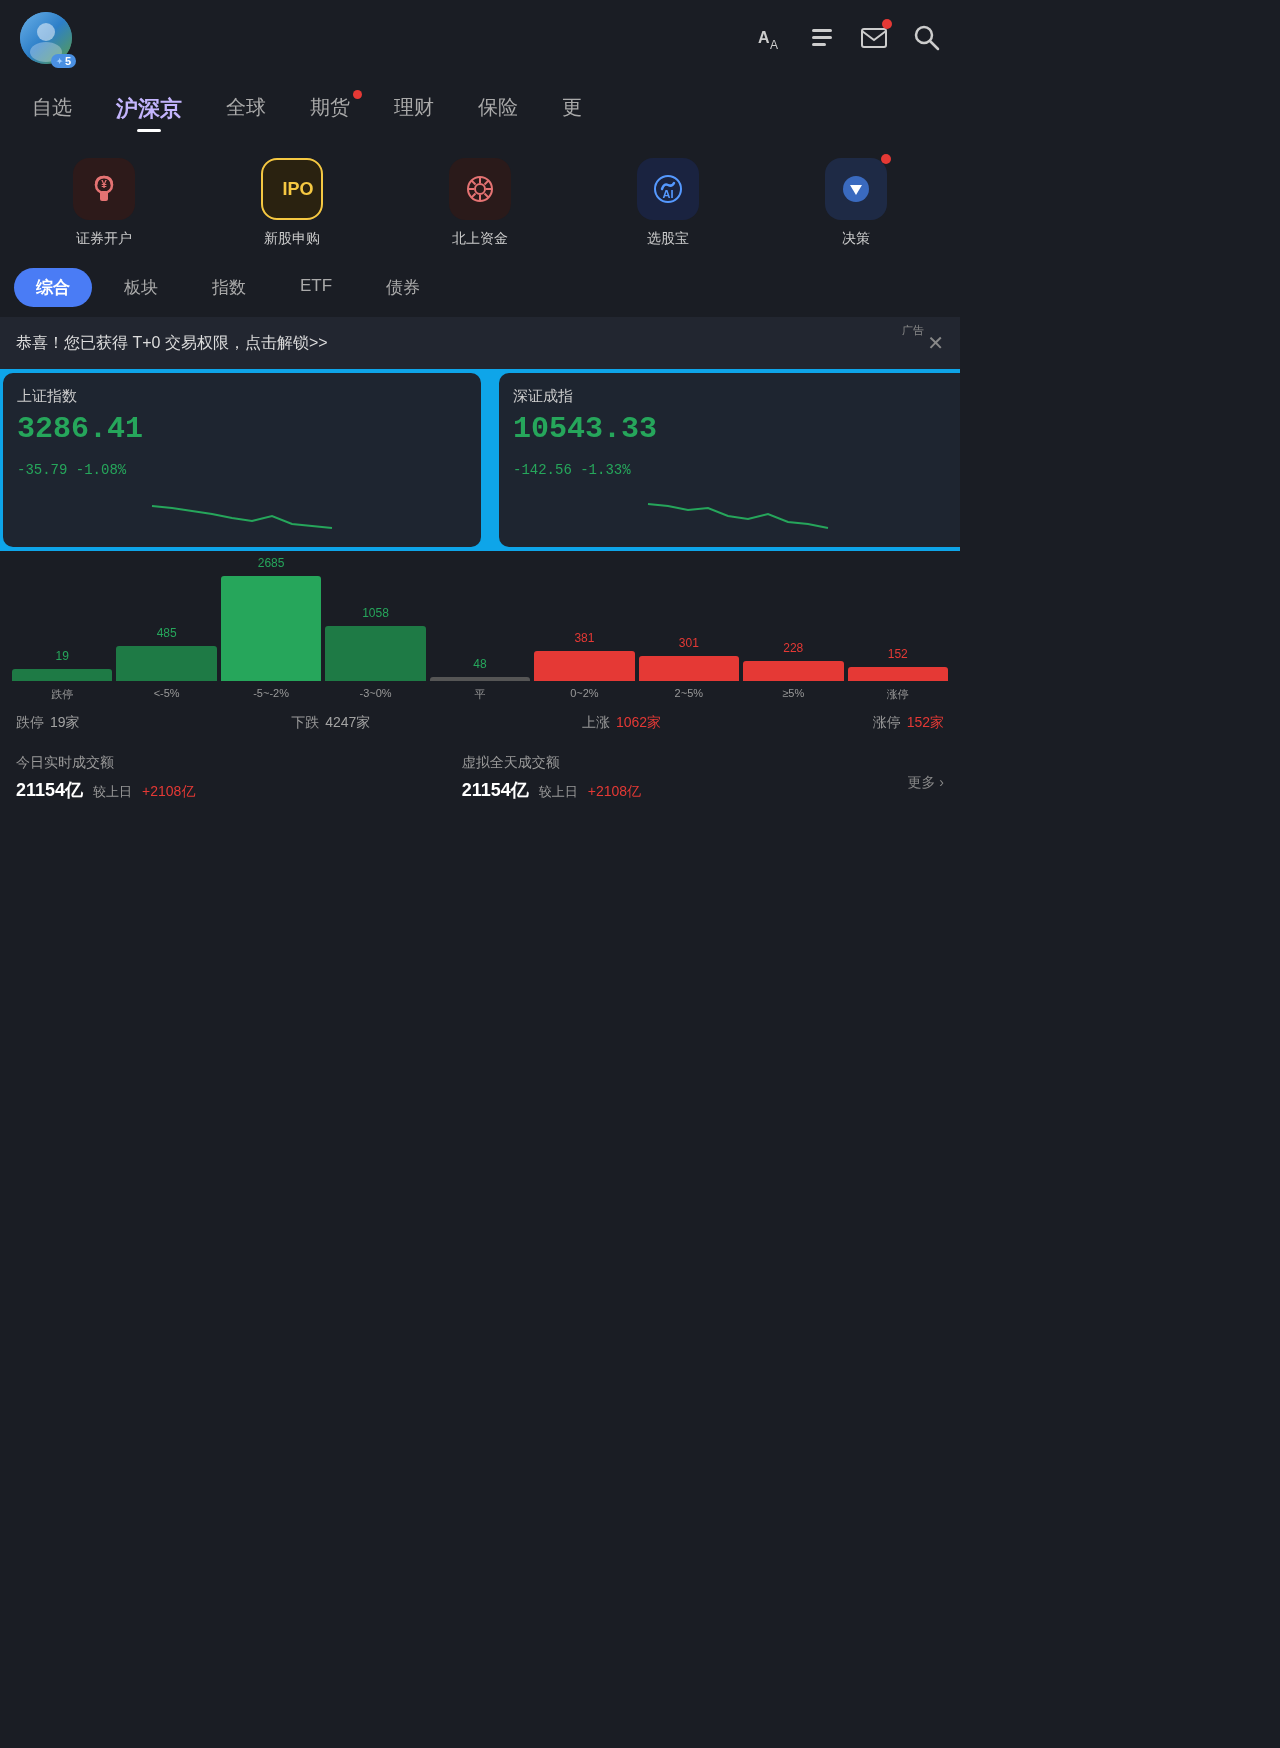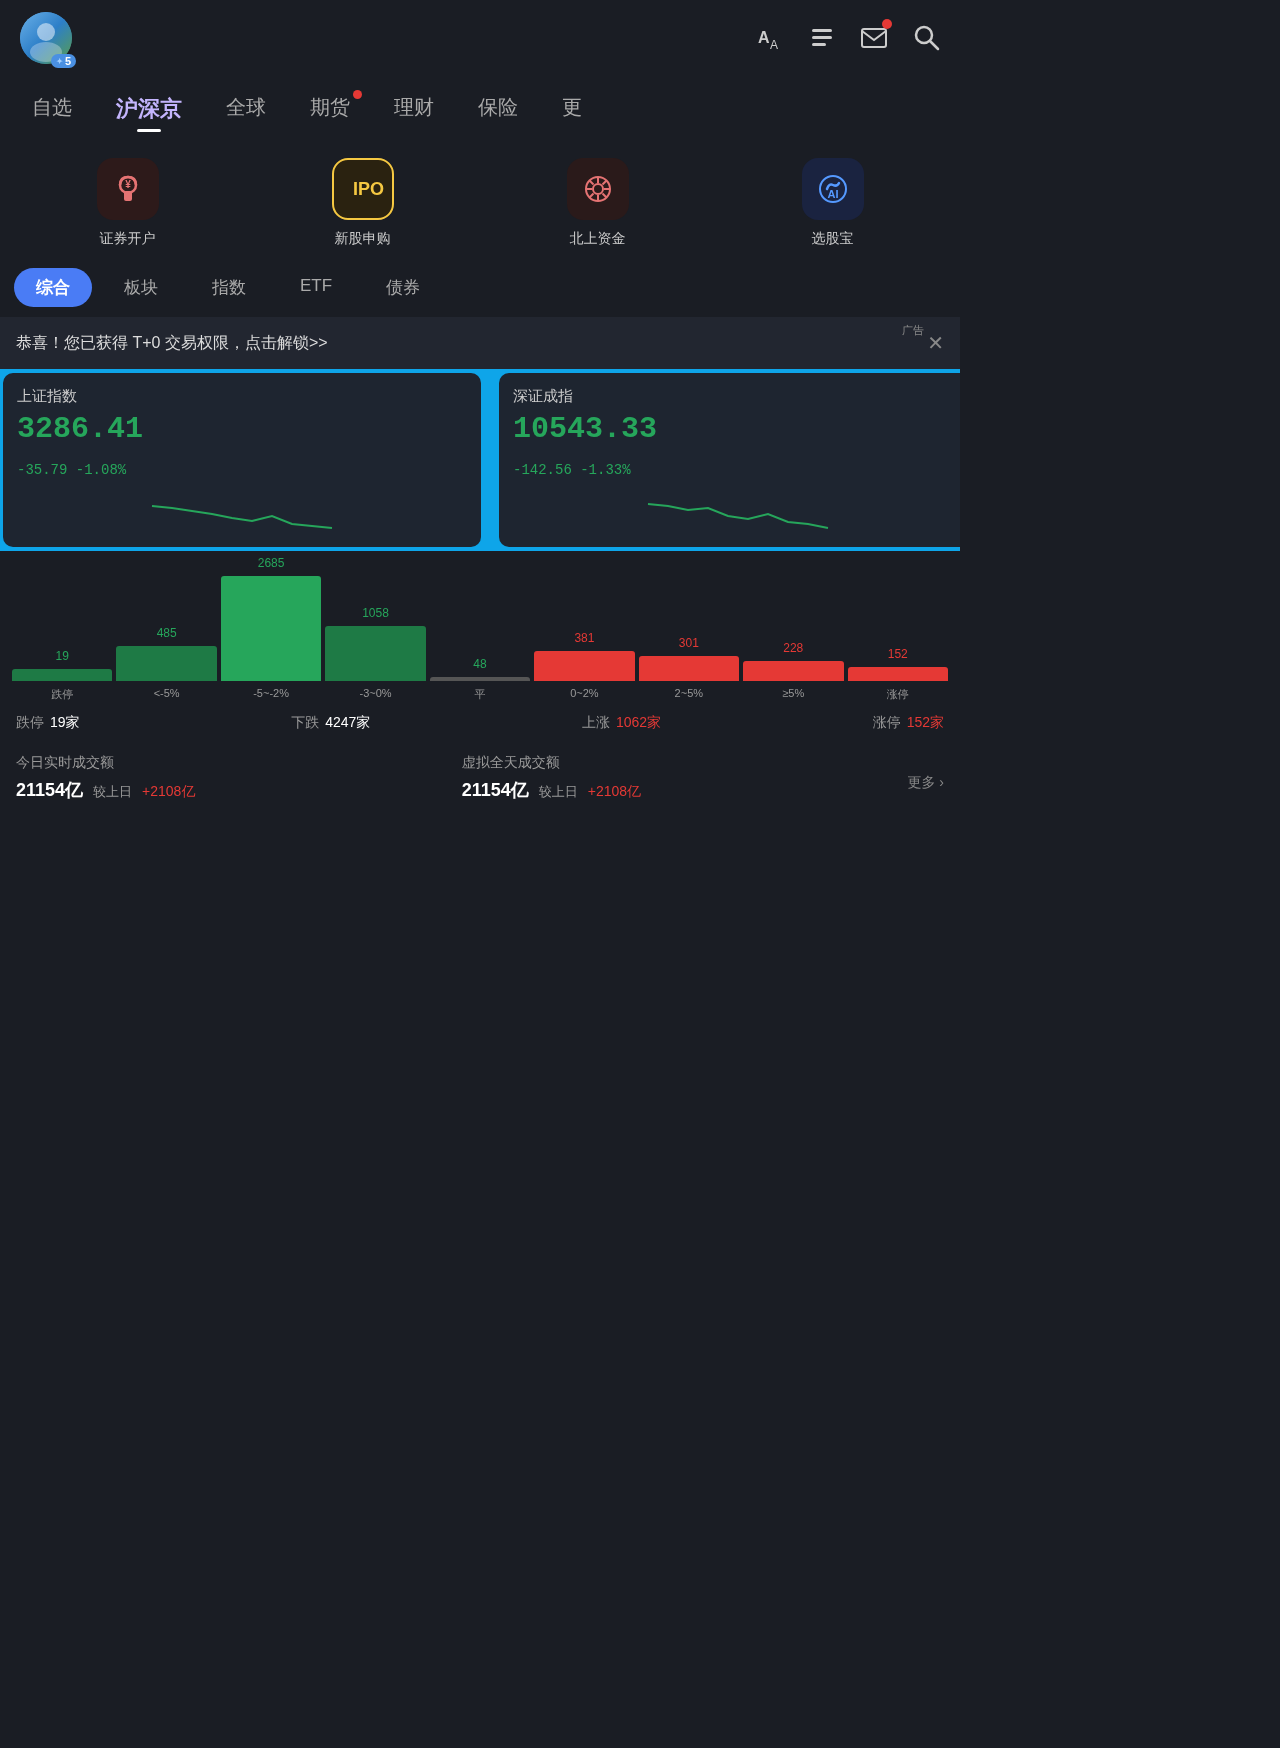--- a/index.html
+++ b/index.html
@@ -292,21 +292,21 @@
       background: #1a1d24;
       justify-content: space-between;
       font-size: 14px;
     }
     .summary-item {
       display: flex;
       gap: 6px;
       align-items: center;
     }
     .summary-label { color: #999; }
-    .summary-val { color: #ffffff; }
+    .summary-val { color: #a3a3a3; }
     .summary-val.red { color: #e53935; }
 
     
     .volume-section {
       display: flex;
       padding: 10px 16px 16px;
       background: #1a1d24;
       justify-content: space-between;
       align-items: flex-start;
     }
@@ -457,20 +457,30 @@
     <div class="quick-icon-wrap blue">
       <svg width="36" height="36" viewBox="0 0 36 36" fill="none">
         <circle cx="18" cy="18" r="13" stroke="#5599ff" stroke-width="2" fill="none"></circle>
         <path d="M12 18 Q14 12 18 14 Q22 16 24 12" stroke="#5599ff" stroke-width="2.5" fill="none" stroke-linecap="round"></path>
         <text x="18" y="27" text-anchor="middle" font-size="11" fill="#5599ff" font-weight="bold">AI</text>
       </svg>
     </div>
     <span class="quick-label">选股宝</span>
   </div>
 
+  <div class="quick-item">
+    <div class="quick-icon-wrap blue2">
+      <div class="notify-dot"></div>
+      <svg width="36" height="36" viewBox="0 0 36 36" fill="none">
+        <circle cx="18" cy="18" r="13" fill="#3a6abf"></circle>
+        <polygon points="18,24 12,14 24,14" fill="#fff"></polygon>
+      </svg>
+    </div>
+    <span class="quick-label">决策</span>
+  </div>
 </div>
 
 <div class="filter-tabs">
   <div class="filter-tab active">综合</div>
   <div class="filter-tab">板块</div>
   <div class="filter-tab">指数</div>
   <div class="filter-tab">ETF</div>
   <div class="filter-tab">债券</div>
 </div>
 

